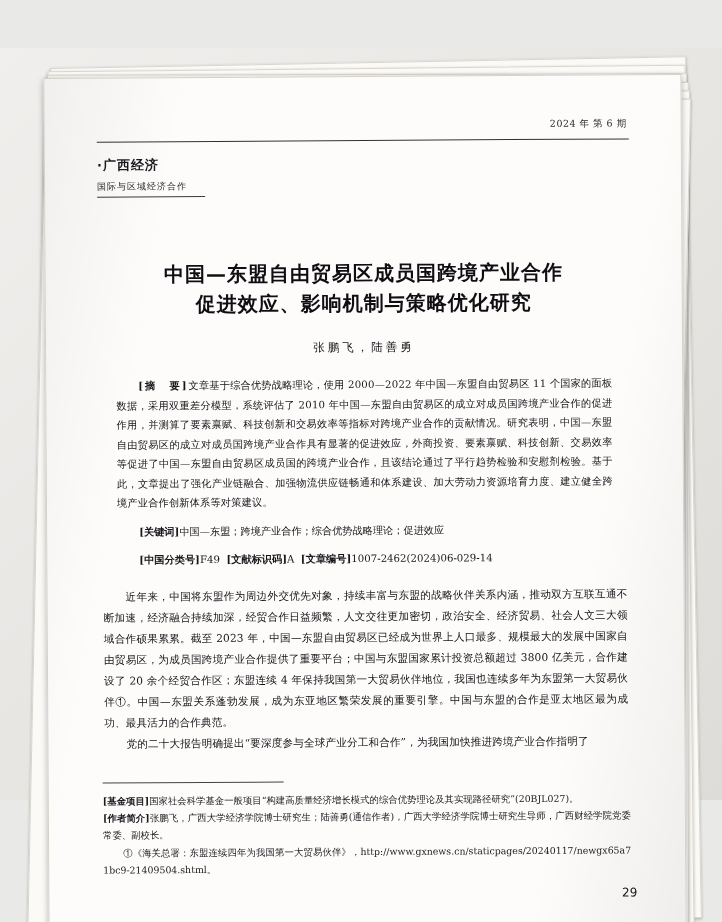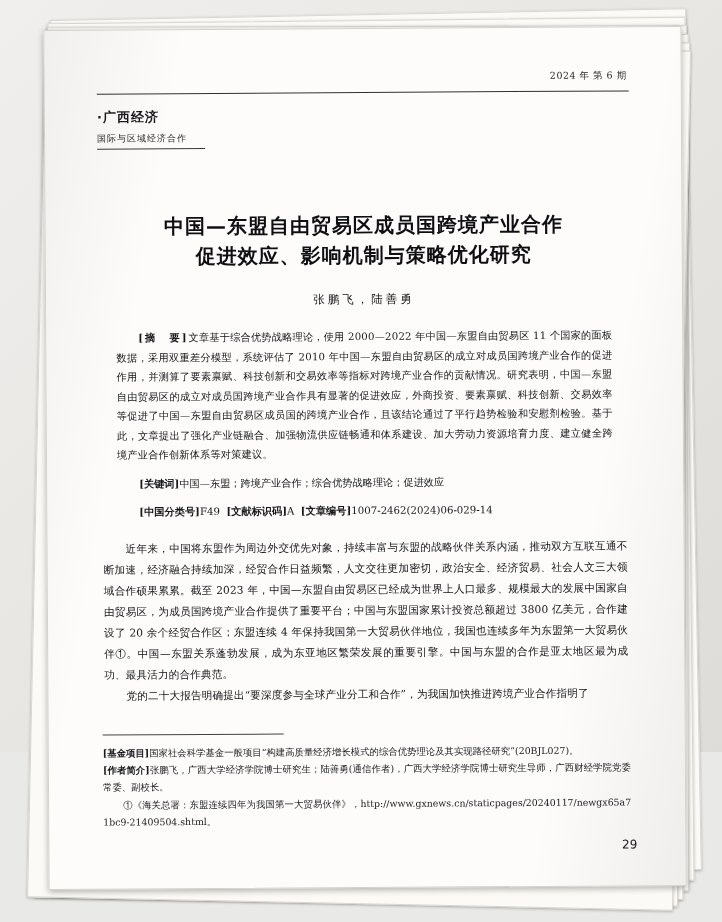--- a/index.html
+++ b/index.html
@@ -5,20 +5,21 @@
   html,body{margin:0;padding:0;}
   body{
     width:722px;height:922px;
     background:#e9e9e7;
     font-family:"DejaVu Serif","Liberation Serif",serif;
     overflow:hidden;
   }
   .scene{
     position:relative;width:722px;height:752px;
     background:linear-gradient(135deg,#f0efed 0%,#e7e6e3 50%,#dedcd8 100%);
+    margin-top:48px;
   }
   
   .sheet{
     position:absolute;
     background:#fbfaf7;
     box-shadow:0 1px 3px rgba(0,0,0,.28);
     border:1px solid #d9d6cf;
   }
   .s1{left:58px;  top:14px;  width:634px; height:860px; transform:rotate(-1.05deg);}
   .s2{left:52px;  top:20px;  width:636px; height:862px; transform:rotate(-0.6deg);}

